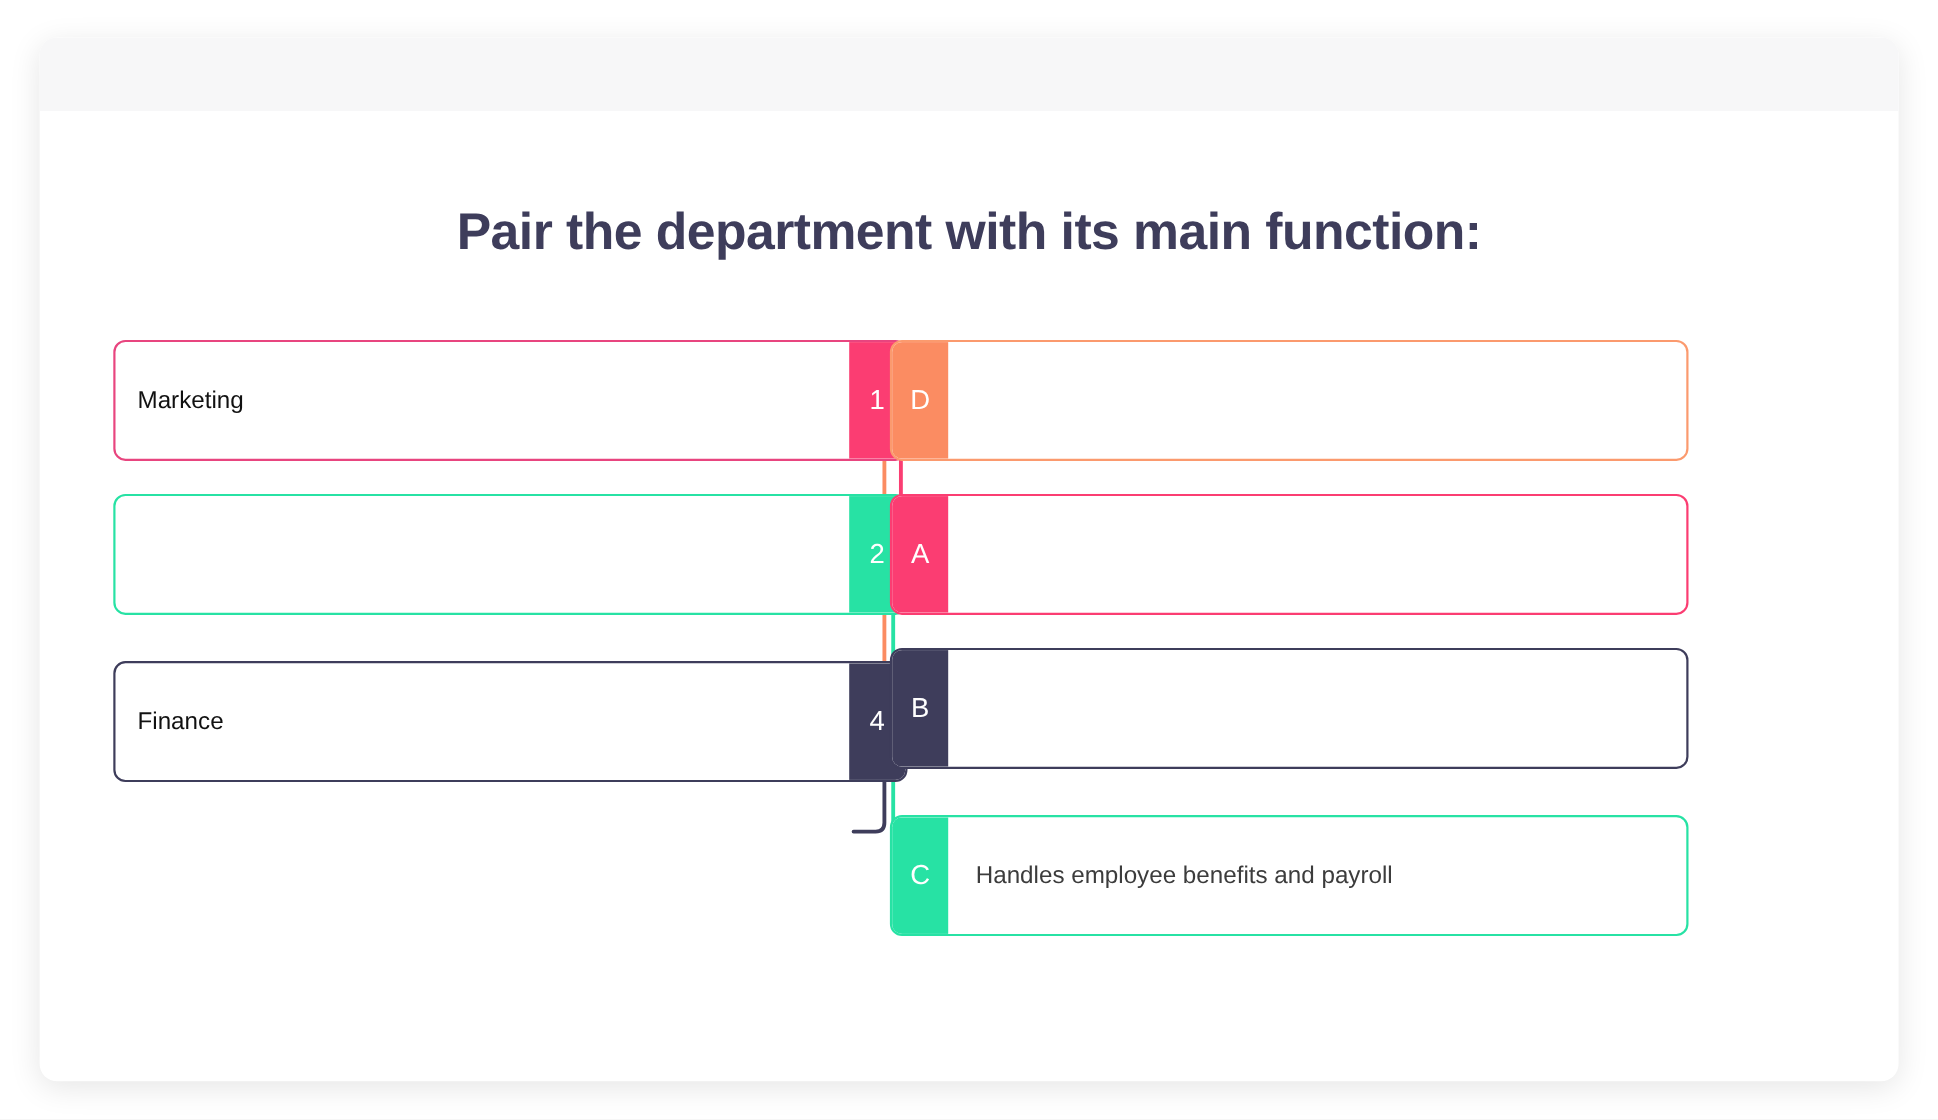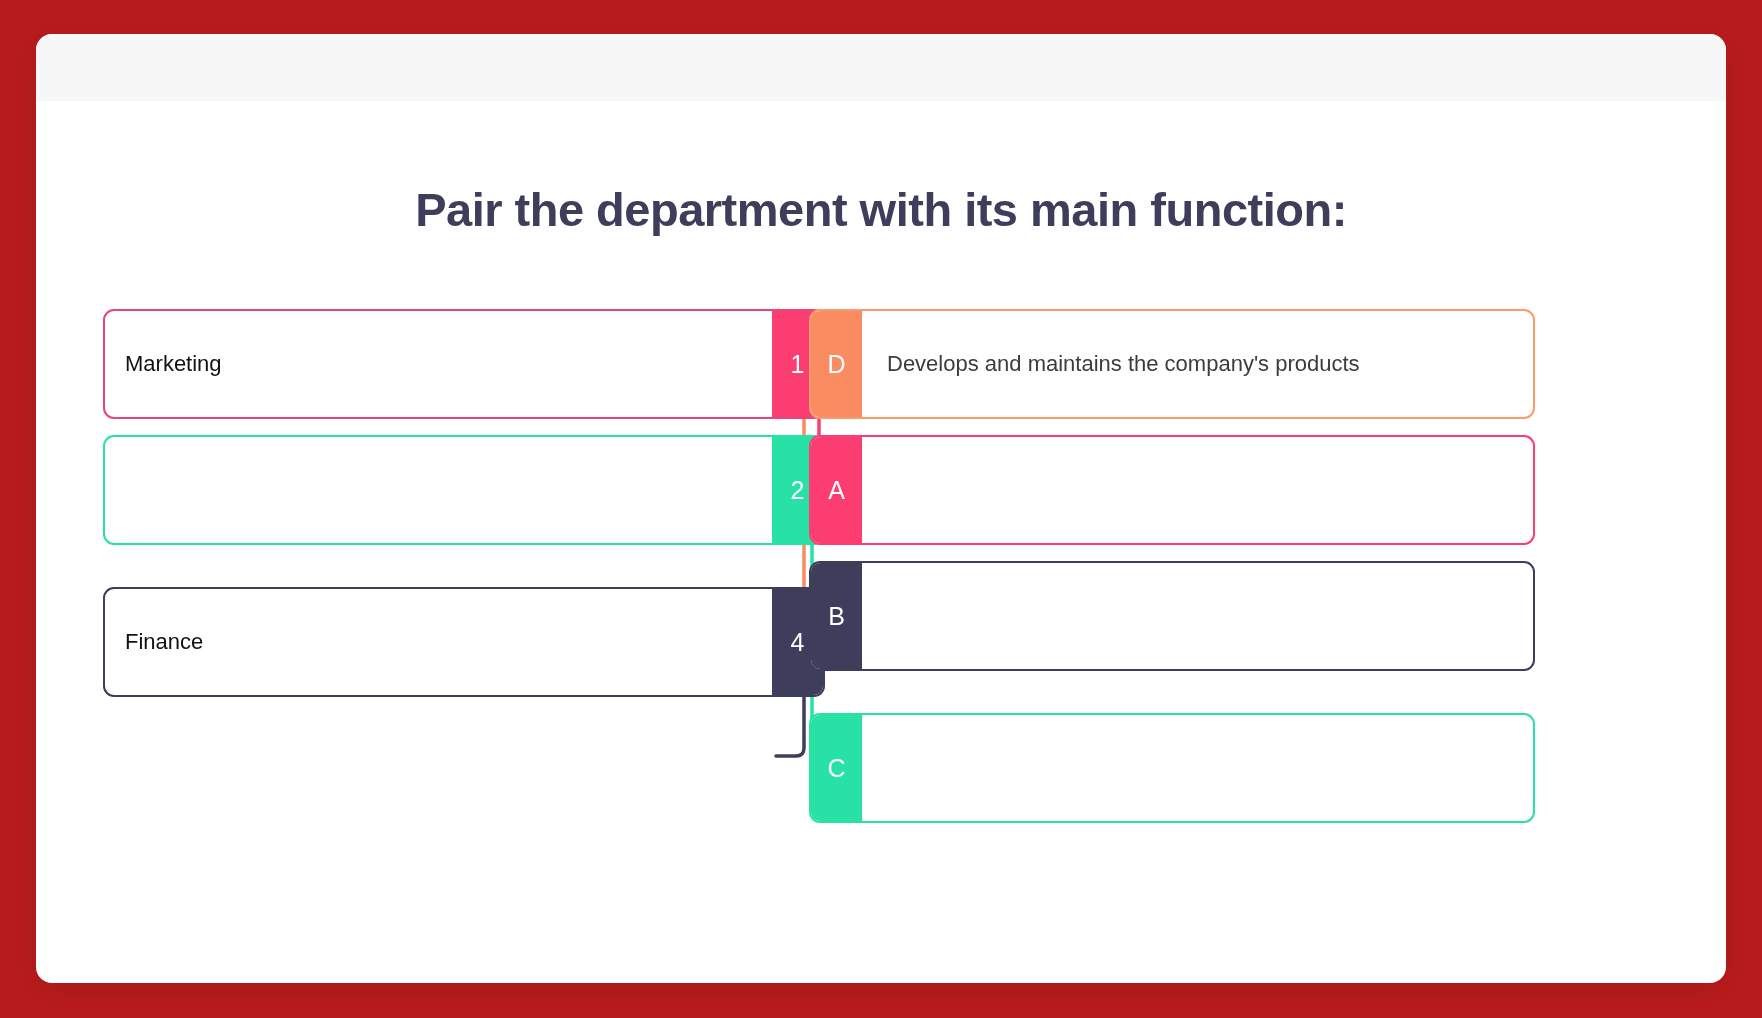--- a/index.html
+++ b/index.html
@@ -9,21 +9,21 @@
     height: 1018px;
     overflow: hidden;
     background: #e6e6e6;
     font-family: "Liberation Sans", sans-serif;
   }
 
   #page {
     position: relative;
     width: 1762px;
     height: 1018px;
-    background: #b91c1c;
+    background: #ffffff;
   }
 
   
   #app-card {
     position: absolute;
     left: 36px;
     top: 34px;
     width: 1690px;
     height: 949px;
     background: #ffffff;
@@ -74,21 +74,21 @@
     position: absolute;
     top: 275px;
   }
   #left-column  { left: 67px;  width: 722px; }
   #right-column { left: 773px; width: 726px; }
 
   
   .match-card {
     position: relative;
     height: 110px;
-    margin-bottom: 16px;
+    margin-bottom: 30px;
     border-radius: 11px;
     background: #ffffff;
     border: 2.5px solid #cccccc;
     display: flex;
     align-items: stretch;
     overflow: hidden;
   }
   .match-card:last-child { margin-bottom: 0; margin-top: 42px; }
 
   .left-card { padding-right: 0; }
@@ -173,32 +173,32 @@
           <span class="card-text">Finance</span>
           <span class="badge badge-num">4</span>
         </div>
 
       </div>
 
       <div id="right-column" class="col">
 
         <div class="match-card right-card c-orange">
           <span class="badge badge-letter">D</span>
-          <span class="card-text">Develops and maintains the company's products</span>
         </div>
 
         <div class="match-card right-card c-pink">
           <span class="badge badge-letter">A</span>
         </div>
 
         <div class="match-card right-card c-navy">
           <span class="badge badge-letter">B</span>
         </div>
 
         <div class="match-card right-card c-green">
           <span class="badge badge-letter">C</span>
+          <span class="card-text">Handles employee benefits and payroll</span>
         </div>
 
       </div>
 
     </div>
   </div>
 </div>
 
 </body></html>

